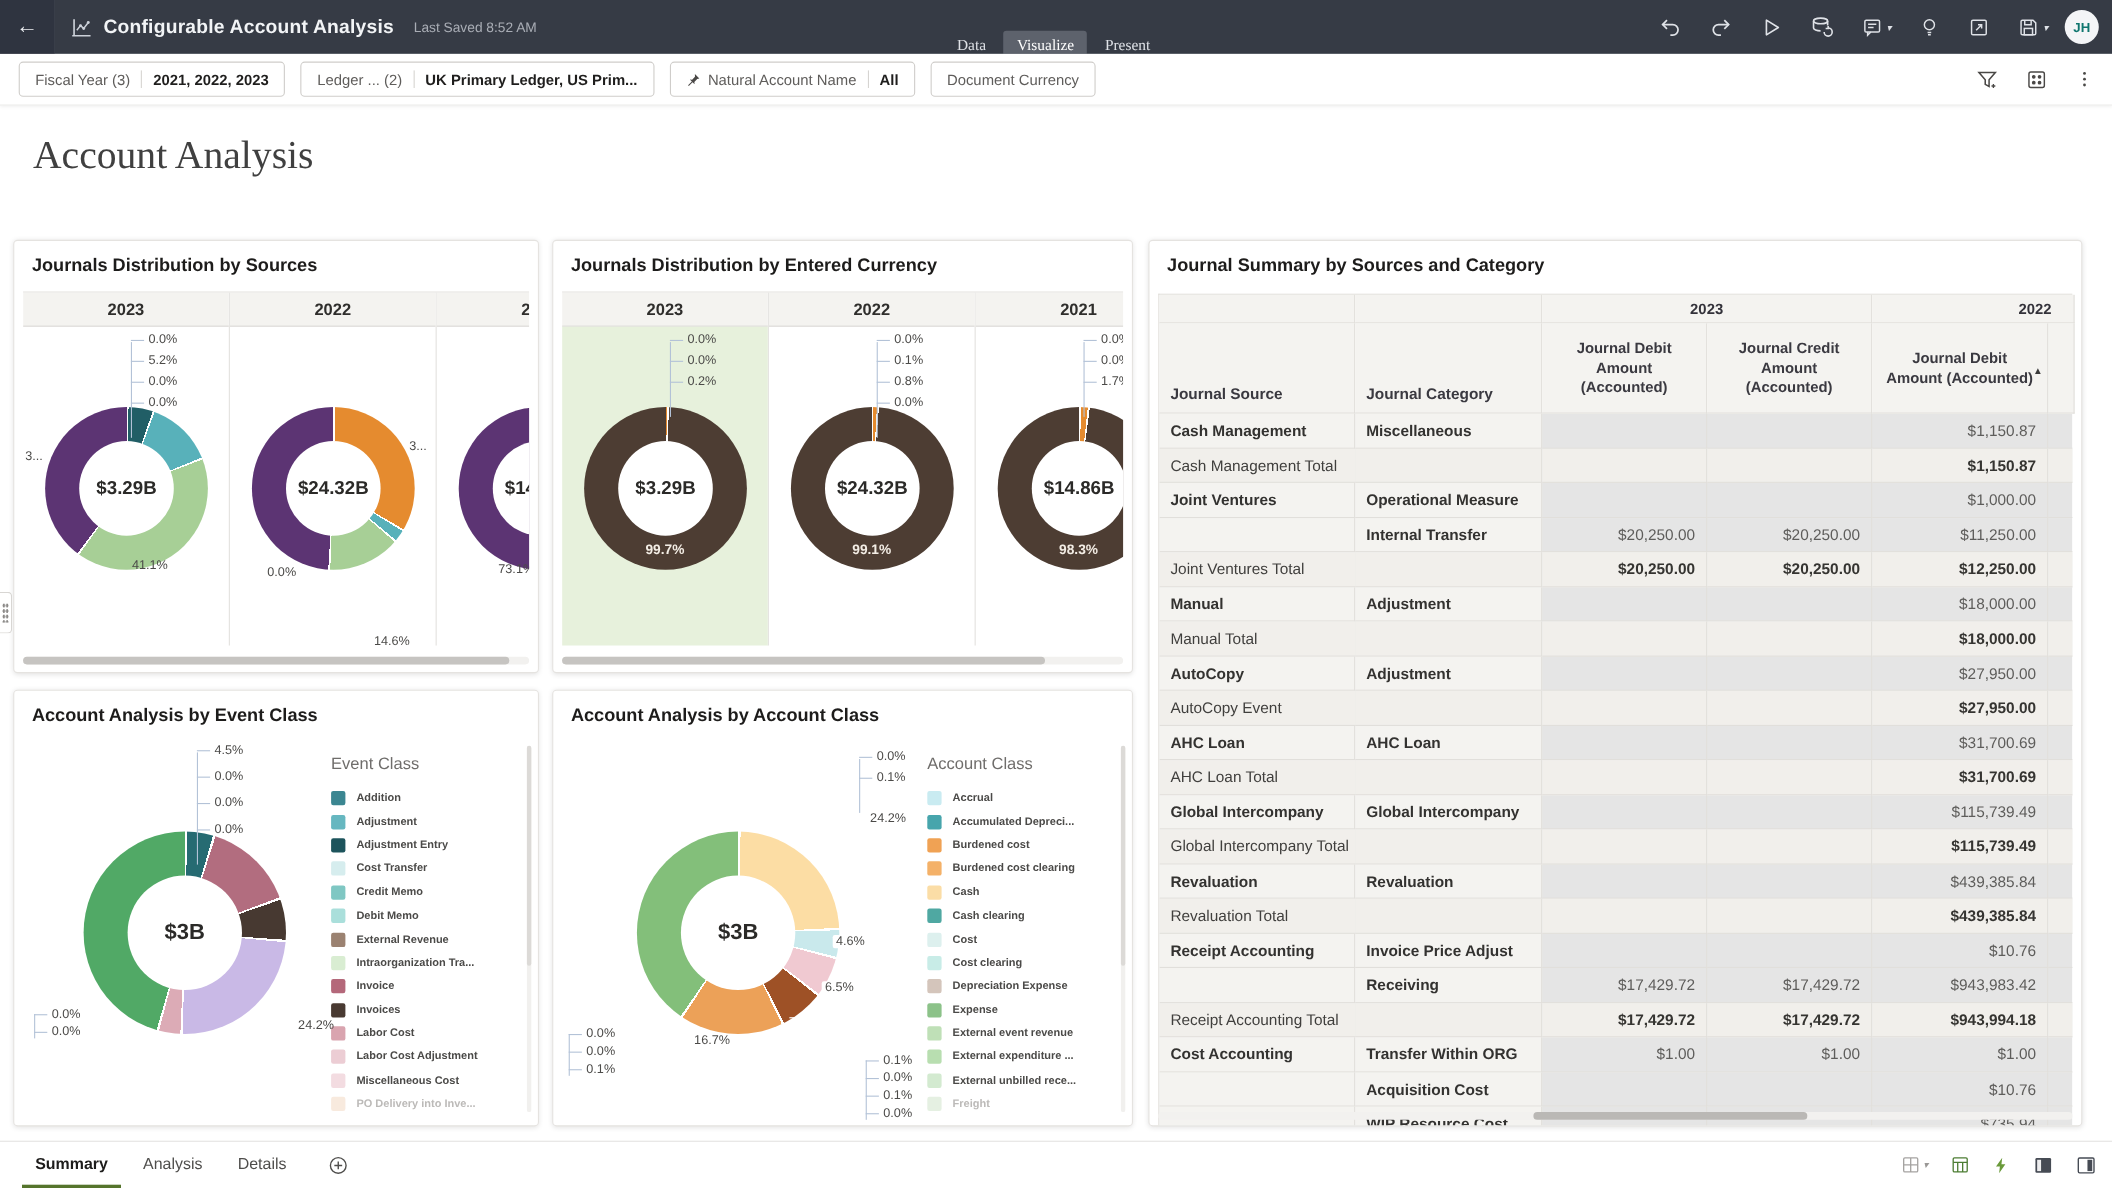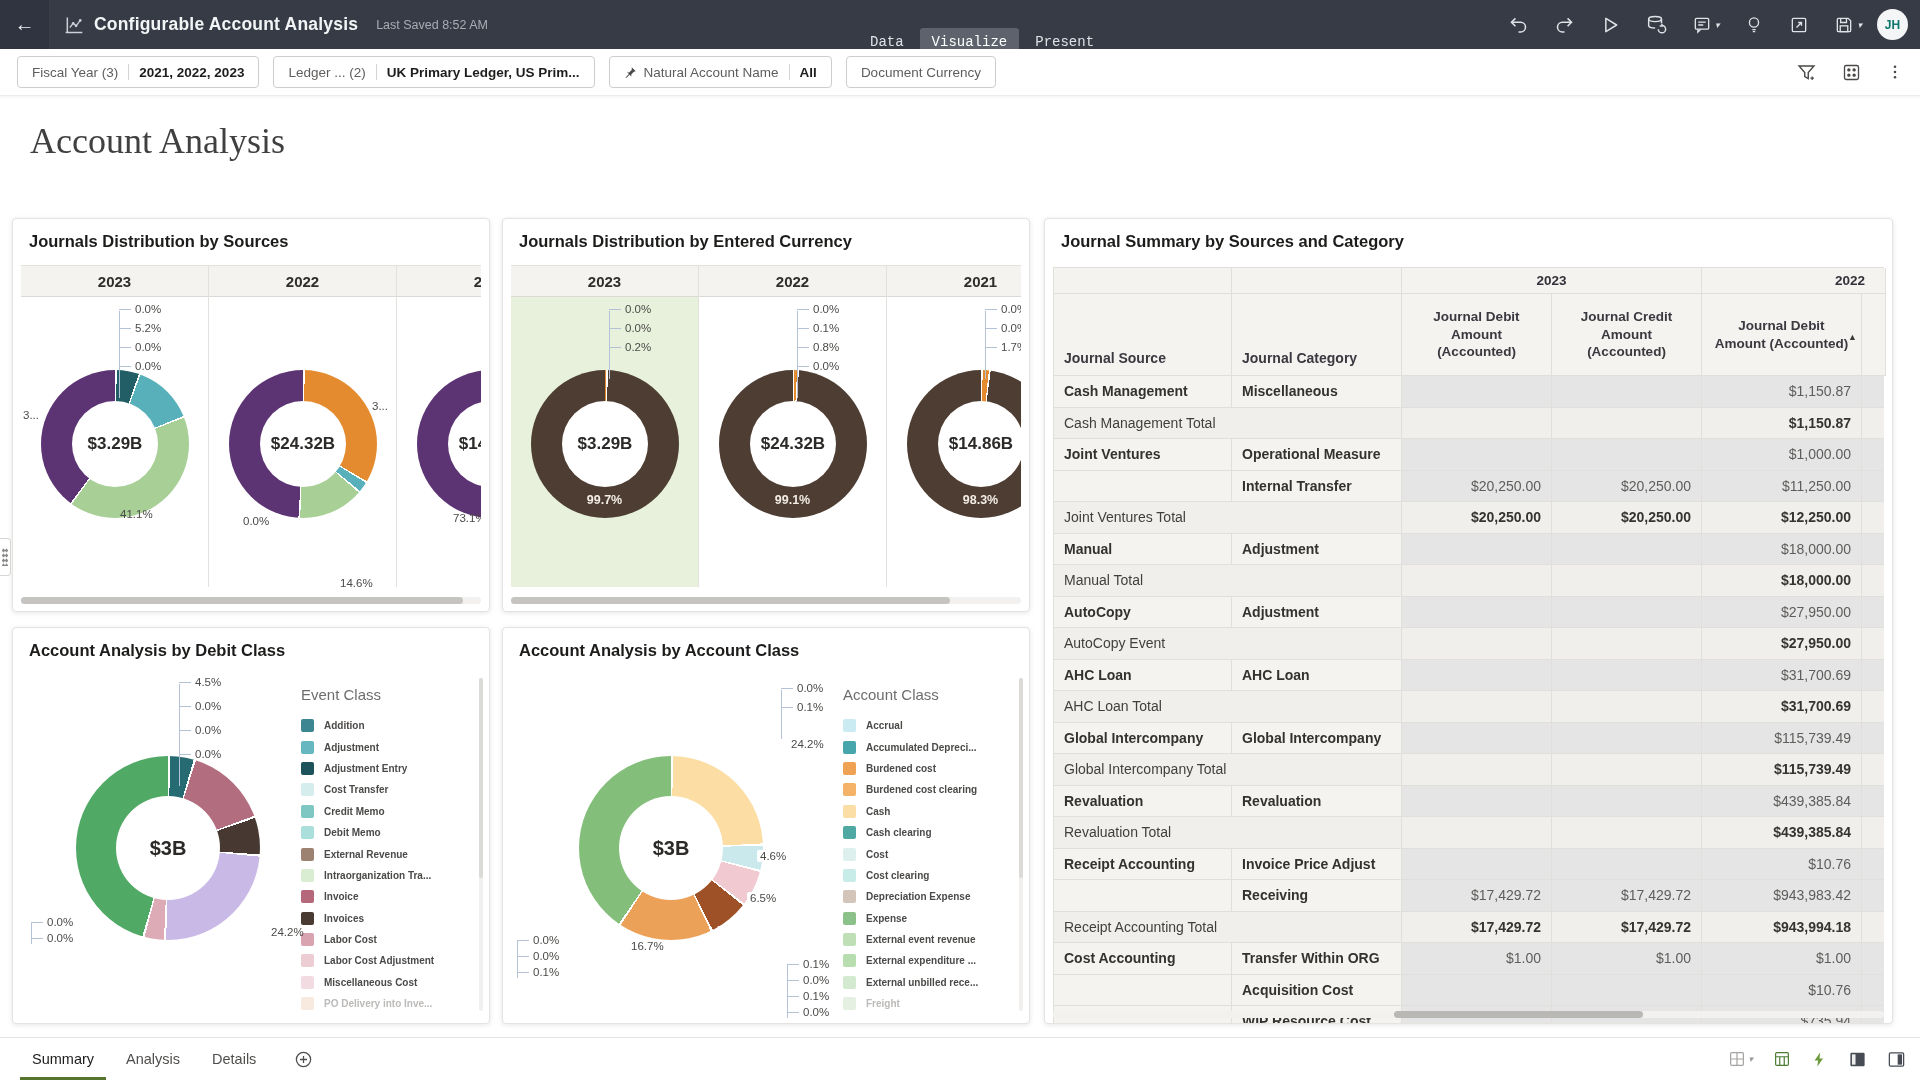--- a/index.html
+++ b/index.html
@@ -6,21 +6,21 @@
   .app{position:relative;width:1920px;height:1080px;background:#fff;overflow:hidden;
        font-family:"Liberation Sans",sans-serif;-webkit-font-smoothing:antialiased;}
   
   header{position:absolute;top:0;left:0;right:0;height:49px;background:#363b45;display:flex;align-items:center;}
   .hback{width:49px;height:49px;display:flex;align-items:center;justify-content:center;background:#2f3440;
          color:#eceef1;font-size:20px;cursor:pointer;border-right:1px solid rgba(255,255,255,.05);}
   .hicon{margin:0 10px 0 14px;display:flex;}
   header h1{font-size:17.5px;font-weight:600;color:#f2f4f6;margin:0;letter-spacing:.2px;}
   .hsaved{color:#a9adb5;font-size:12.5px;margin-left:18px;}
   .htabs{position:absolute;left:858px;display:flex;align-items:center;gap:4px;}
-  .htab{background:none;border:none;color:#dfe2e7;font-size:14px;font-family:Liberation Mono, monospace;padding:6px 12px;border-radius:3px;cursor:pointer;margin-top:35px;}
+  .htab{background:none;border:none;color:#dfe2e7;font-size:14px;font-family:Liberation Serif, serif;padding:6px 12px;border-radius:3px;cursor:pointer;margin-top:35px;}
   .htab.active{background:#5d626c;color:#fff;}
   .hright{position:absolute;right:58px;display:flex;align-items:center;gap:25px;}
   .hic{display:flex;align-items:center;color:#dfe2e7;cursor:pointer;}
   .hic svg{display:block;}
   .caret{font-size:9px;color:#dfe2e7;margin-left:3px;}
   .avatar{position:absolute;right:12px;width:31px;height:31px;border-radius:50%;background:#f4f5f7;color:#0f766e;
           font-size:12px;font-weight:700;display:flex;align-items:center;justify-content:center;cursor:pointer;}
   
   .fbar{position:absolute;top:49px;left:0;right:0;height:46px;background:#fff;border-bottom:1px solid #ececea;
         box-shadow:0 1px 3px rgba(0,0,0,.06);display:flex;align-items:center;z-index:5;}
@@ -124,21 +124,21 @@
   .vscroll::after{content:"";position:absolute;left:0;top:0;width:4px;height:60%;background:#dcdad7;border-radius:2px;}
   
   .edgegrip{position:absolute;left:0;top:538px;width:10px;height:36px;background:#fff;border:1px solid #d8d6d3;border-left:none;
             border-radius:0 4px 4px 0;display:flex;align-items:center;justify-content:center;cursor:pointer;}
   .edgegrip i{width:6px;height:18px;background-image:radial-gradient(#8c8a88 1px, transparent 1.3px);background-size:3px 5px;}
   
   footer{position:absolute;left:0;right:0;bottom:0;height:42px;background:#fff;border-top:1px solid #e4e3e1;
          display:flex;align-items:stretch;}
   .ftabs{display:flex;margin-left:16px;}
   .ftab{position:relative;display:flex;align-items:center;padding:0 16px;font-size:14.5px;color:#4f4e4c;cursor:pointer;}
-  .ftab.active{font-weight:400;color:#1d1c1b;}
+  .ftab.active{font-weight:700;color:#1d1c1b;}
   .ftab.active::after{content:"";position:absolute;left:4px;right:4px;bottom:0;height:3px;background:#55742c;}
   .addcanvas{display:flex;align-items:center;margin-left:22px;cursor:pointer;}
   .fright{position:absolute;right:14px;top:0;bottom:0;display:flex;align-items:center;gap:20px;}
   .fico{display:flex;align-items:center;cursor:pointer;}
   .fcaret{font-size:9px;color:#9a9896;margin-left:2px;}
 </style>
 </head>
 <body>
 
 <div class="app">
@@ -616,21 +616,21 @@
             <div class="tc xtr"></div>
           </div>
         </div>
     </div>
     <div class="hscroll tbl">
         <span class="thumb t3"></span>
       </div>
   </section>
 
   <section class="panel" id="p4">
-    <h3>Account Analysis by Debit Class</h3>
+    <h3>Account Analysis by Event Class</h3>
     <div class="pbody">
       <div class="stack p4-top">
           <span class="cl">
             <i></i>
             <em>4.5%</em>
           </span>
           <span class="cl">
             <i></i>
             <em>0.0%</em>
           </span>

